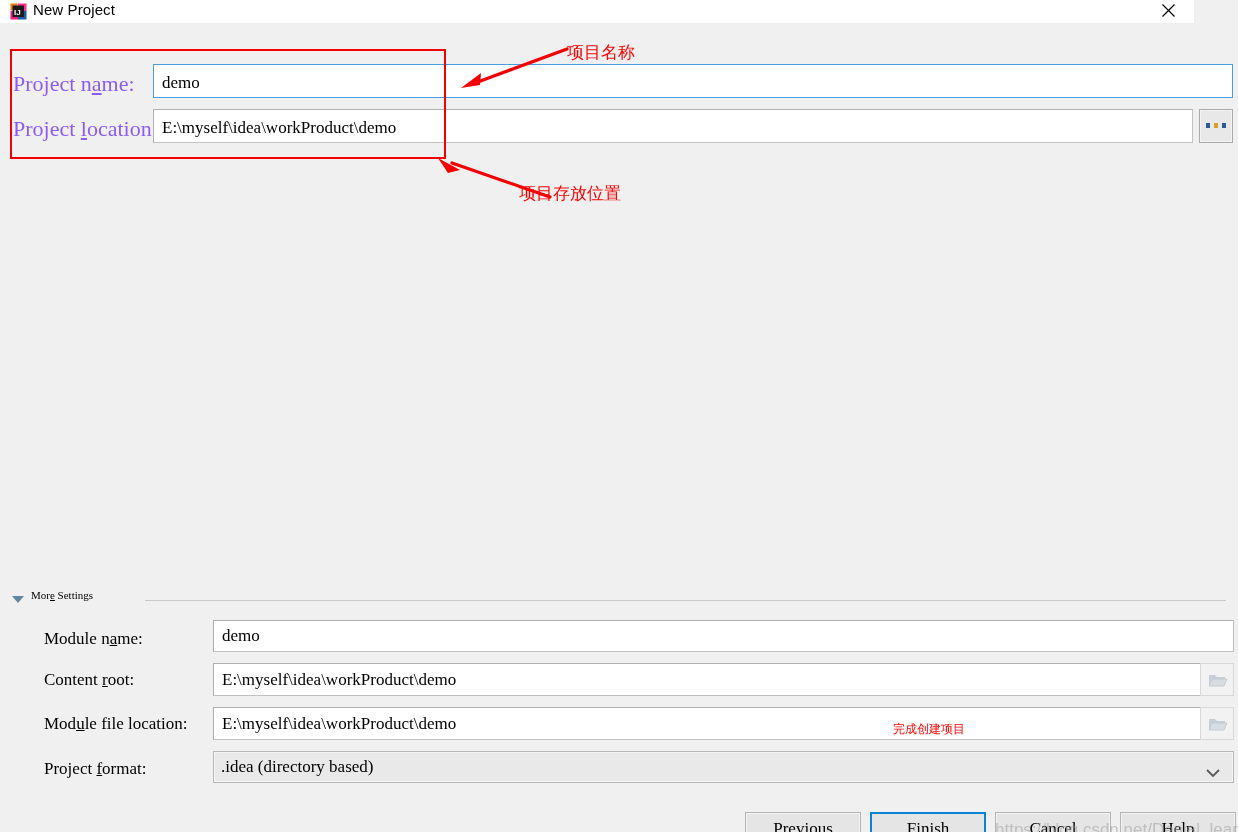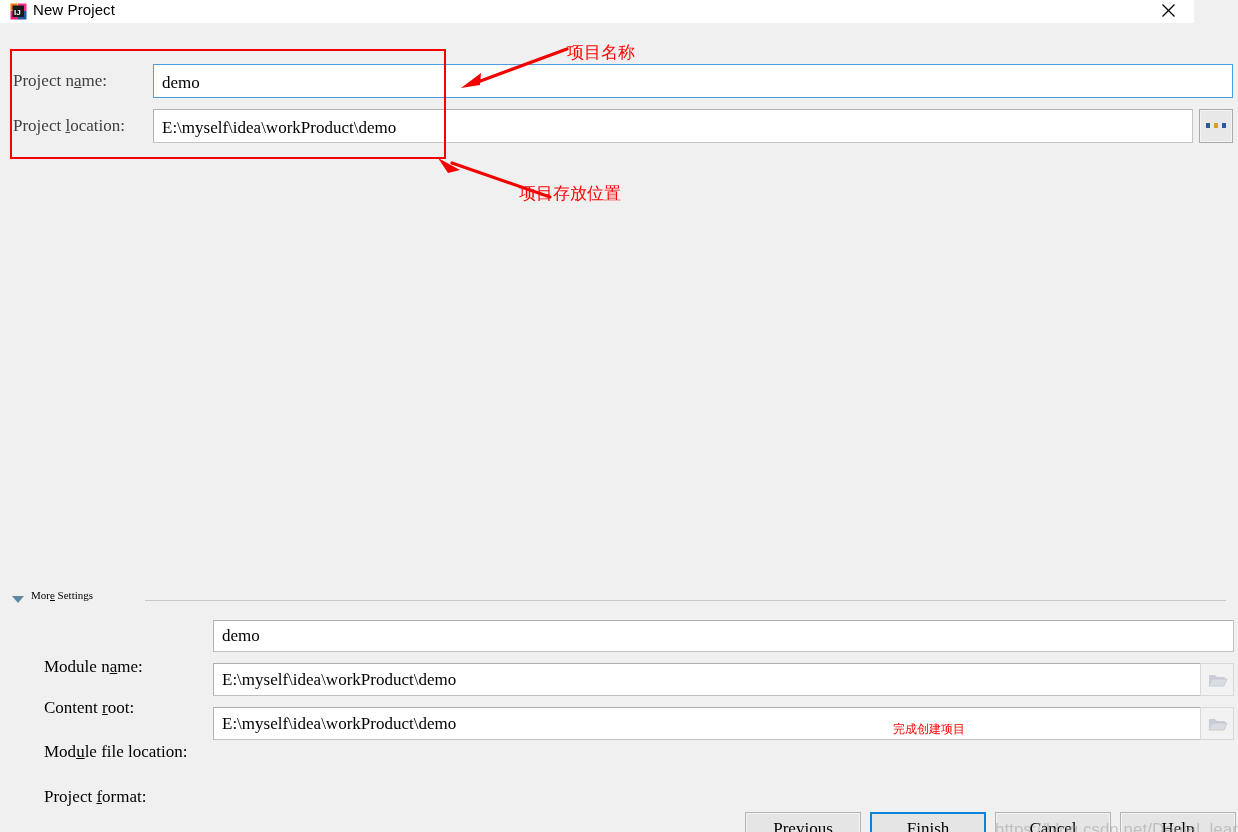--- a/index.html
+++ b/index.html
@@ -52,22 +52,22 @@
     left: 0; top: 23px;
     width: 1238px;
     height: 809px;
     background: #f0f0f0;
   }
 
   
   .form-label {
     position: absolute;
     font-family: "Liberation Serif", serif;
-    font-size: 17px;
-    color: #404040;
+    font-size: 22px;
+    color: #8b5cf6;
     white-space: nowrap;
   }
   .mnemonic { text-decoration: underline; }
 
   .textfield {
     position: absolute;
     box-sizing: border-box;
     background: #ffffff;
     font-family: "Liberation Serif", serif;
     font-size: 17px;
@@ -165,21 +165,20 @@
     width: 1081px; height: 1px;
     background: #c8c8c8;
   }
 
   .ms-label {
     position: absolute;
     font-family: "Liberation Serif", serif;
     font-size: 17px;
     color: #000;
     white-space: nowrap;
-    margin-top: 28px;
   }
   .ms-field {
     position: absolute;
     box-sizing: border-box;
     background: #ffffff;
     border: 1px solid #c0c0c0;
     border-top-color: #b0b0b0;
     border-left-color: #b0b0b0;
     font-family: "Liberation Serif", serif;
     font-size: 17px;
@@ -343,20 +342,28 @@
   <span class="ms-label" id="lbl-module-file-location"><span>Mod</span><span class="mnemonic">u</span><span>le file location:</span></span>
   <div class="ms-field" id="inp-module-file-location">E:\myself\idea\workProduct\demo</div>
   <div class="folder-btn" id="folder-module-file">
     <svg width="20" height="17" viewBox="0 0 20 17">
       <path d="M1 3 h6 l2 2 h8 v2 H4 L1 14 Z" fill="#c9ced6"></path>
       <path d="M4 7 h15 l-3 7 H1 Z" fill="#d8dde3" stroke="#c0c6cd" stroke-width="0.8"></path>
     </svg>
   </div>
 
   <span class="ms-label" id="lbl-project-format"><span>Project </span><span class="mnemonic">f</span><span>ormat:</span></span>
+  <div id="sel-project-format">
+    <span>.idea (directory based)</span>
+    <span id="sel-chevron">
+      <svg width="16" height="10" viewBox="0 0 16 10">
+        <polyline points="2,2 8,8 14,2" fill="none" stroke="#5a5a5a" stroke-width="1.8"></polyline>
+      </svg>
+    </span>
+  </div>
 
   <span class="annot-text" id="annot-finish">完成创建项目</span>
 
   <div class="dlg-btn" id="btn-previous">Previous</div>
   <div class="dlg-btn" id="btn-finish">Finish</div>
   <div class="dlg-btn" id="btn-cancel">Cancel</div>
   <div class="dlg-btn" id="btn-help">Help</div>
 
   <span id="watermark">https://blog.csdn.net/Denial_learn</span>
 

